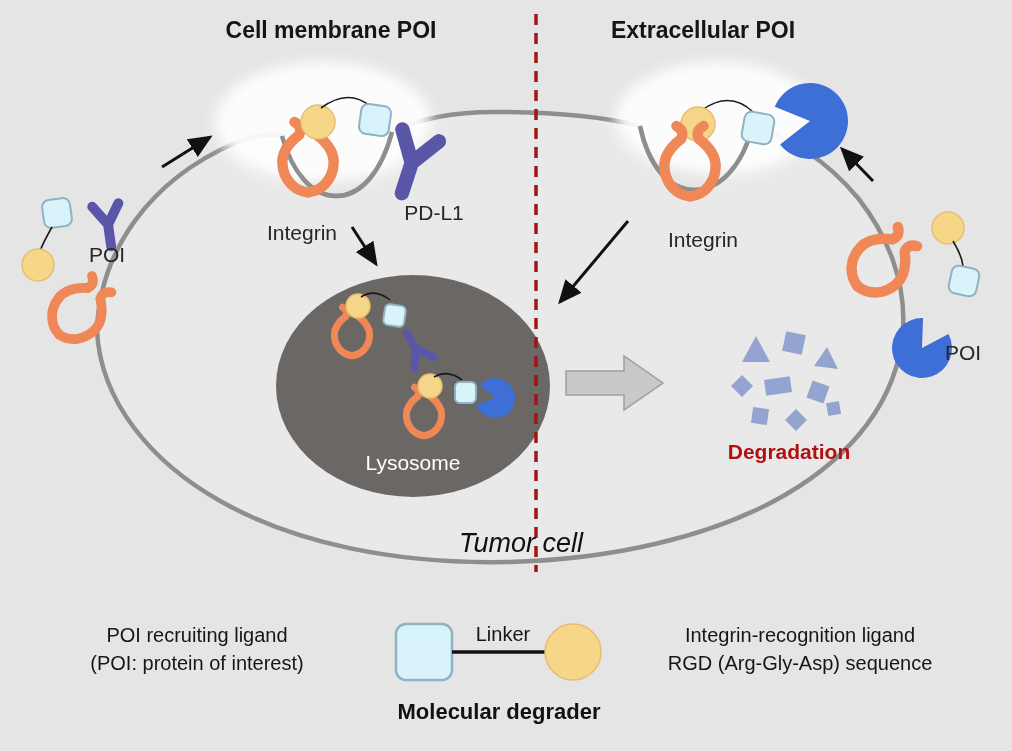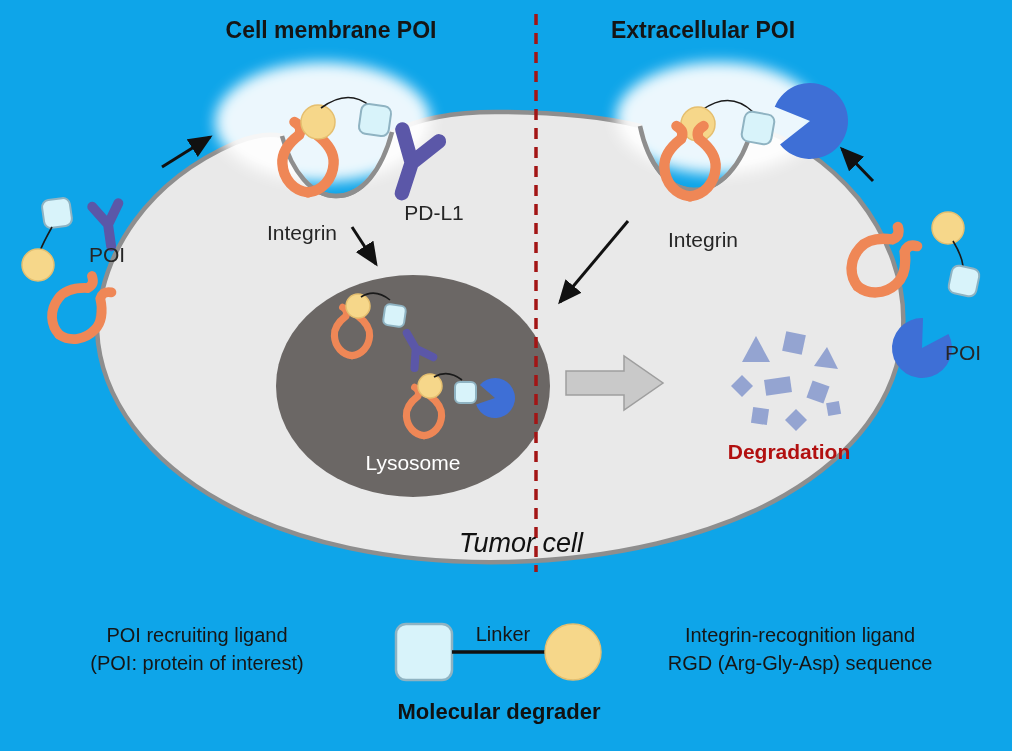--- a/index.html
+++ b/index.html
@@ -1,16 +1,16 @@
 <!DOCTYPE html>
 <html><head>
 <meta charset="utf-8">
 <style>
   html,body{margin:0;padding:0;background:#ffffff;}
-  .figure{width:1012px;height:751px;position:relative;background:#0ea5e9;overflow:hidden;}
+  .figure{width:1012px;height:751px;position:relative;background:#e5e5e5;overflow:hidden;}
   text{font-family:"Liberation Sans", sans-serif;}
   .header{font-size:23px;font-weight:700;fill:#151515;}
   .lbl{font-size:21px;fill:#262626;}
   .lbl-white{font-size:21px;fill:#ffffff;}
   .tumor{font-size:27px;font-style:italic;fill:#111111;}
   .legend-text{font-size:20px;fill:#161616;}
   .legend-title{font-size:22px;font-weight:700;fill:#111111;}
   .degradation-text{font-size:21px;font-weight:600;}
 </style>
 </head>

